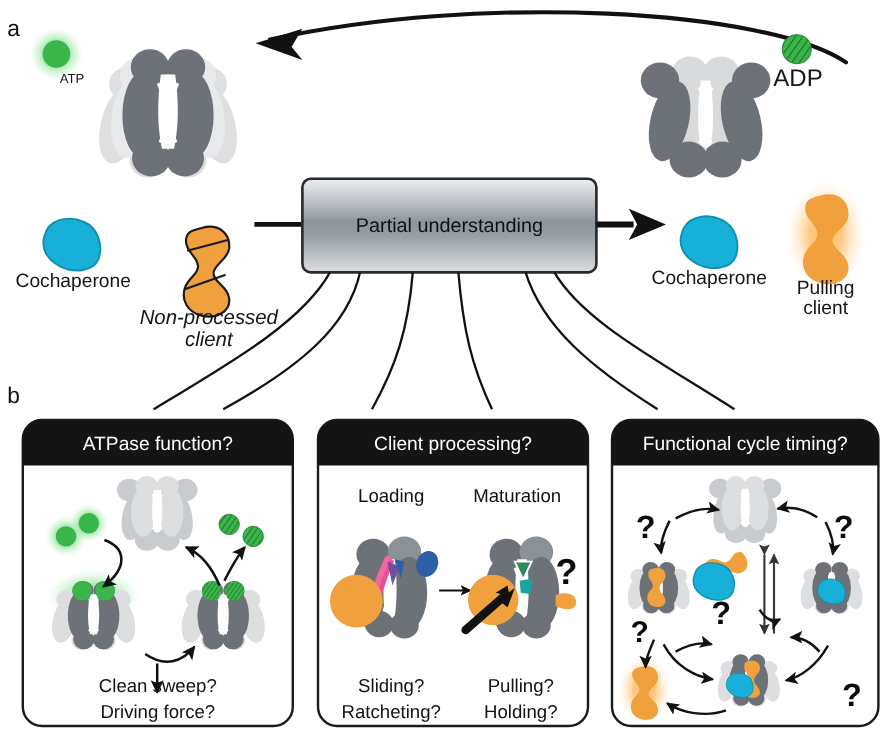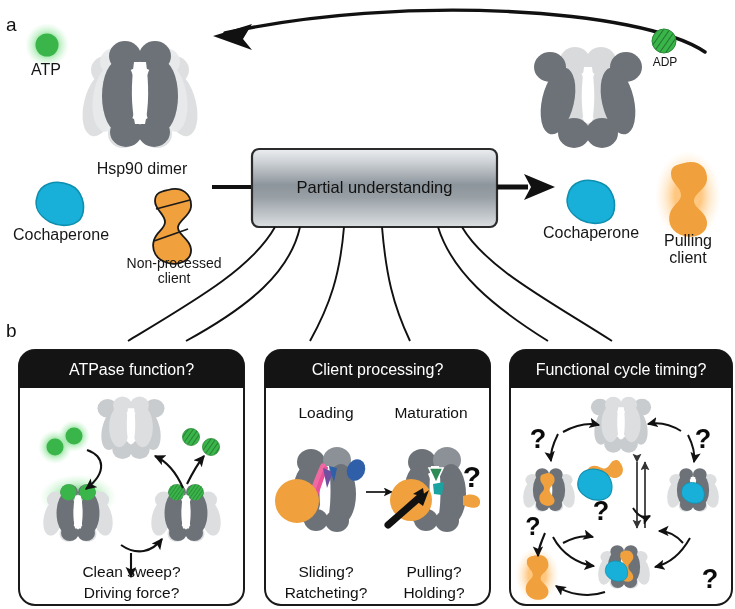--- a/index.html
+++ b/index.html
@@ -415,32 +415,31 @@
       <text class="qm" x="533" y="535" text-anchor="middle" font-size="25">?</text>
       <text class="qm" x="710" y="588" text-anchor="middle" font-size="27">?</text>
     </g>
   </g>
 </svg>
 
 <div class="panel-letter" style="left:6px;top:14px;font-size:19px;">a</div>
 
 <div class="panel-letter" style="left:6px;top:320px;font-size:19px;">b</div>
 
-<div class="lbl" style="left:8px;top:61px;width:76px;font-size:16px;">ATP</div>
-
-<div class="lbl" style="left:82px;top:160px;width:120px;font-size:16px;">Hsp90 dimer</div>
+<div class="lbl" style="left:22px;top:61px;width:76px;font-size:11px;">ATP</div>
+
 
 <div class="lbl" style="left:2px;top:226px;width:118px;font-size:16px;">Cochaperone</div>
 
-<div class="lbl" style="left:105px;top:256px;width:138px;font-size:14px;">
+<div class="lbl" style="left:105px;top:256px;width:138px;font-size:17px;font-style:italic;">
   <span>Non-processed</span><br>
   <span>client</span>
 </div>
 
-<div class="lbl" style="left:630px;top:56px;width:70px;font-size:12px;">ADP</div>
+<div class="lbl" style="left:630px;top:56px;width:70px;font-size:20px;">ADP</div>
 
 <div class="lbl" style="left:532px;top:224px;width:118px;font-size:16px;">Cochaperone</div>
 
 <div class="lbl" style="left:648px;top:232px;width:80px;font-size:16px;">
   <span>Pulling</span><br>
   <span>client</span>
 </div>
 
 </div>
 

